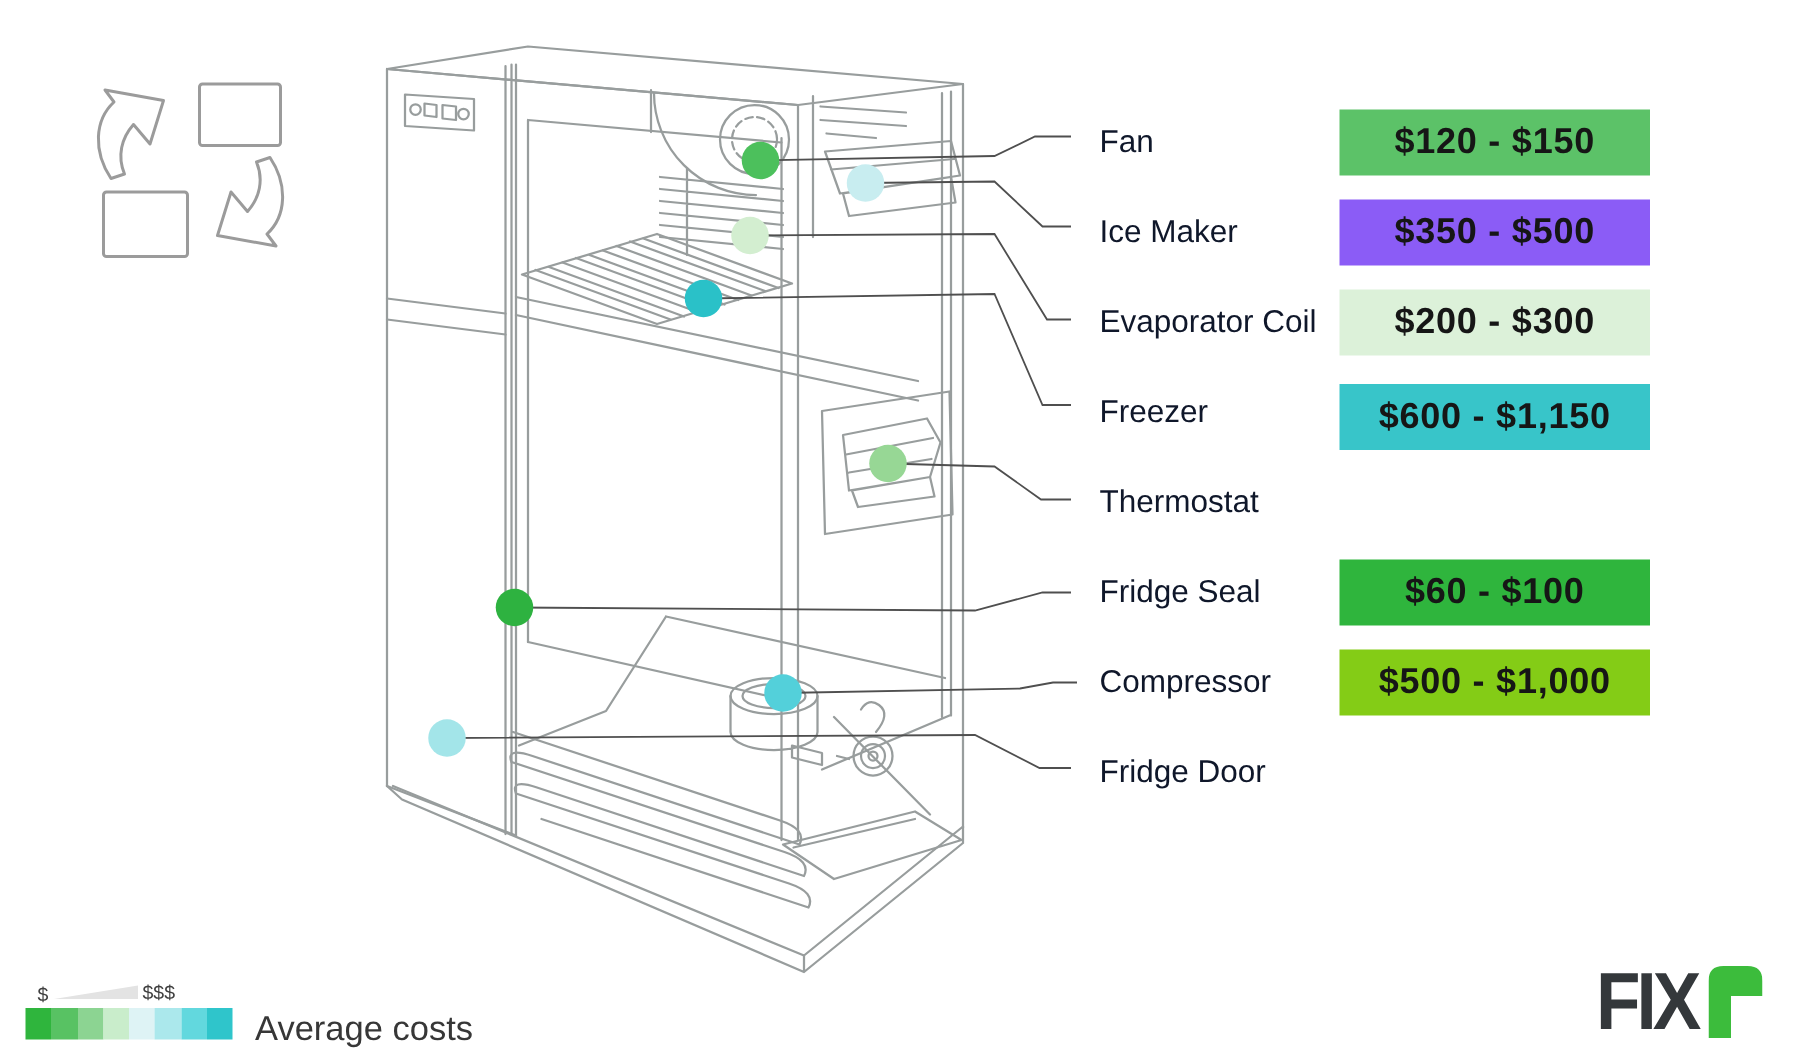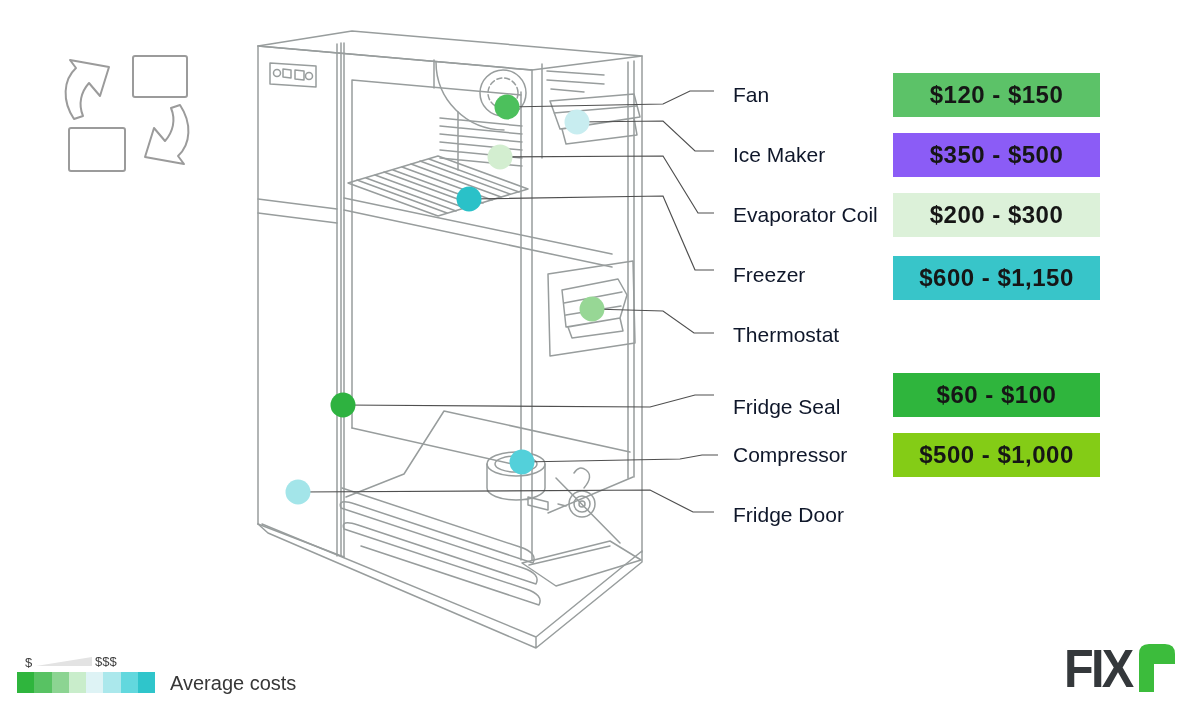--- a/index.html
+++ b/index.html
@@ -7,21 +7,21 @@
           font-family:"Liberation Sans",sans-serif;}
   svg.art{position:absolute;left:0;top:0;}
   .part-label{position:absolute;left:733px;transform:translateY(-50%);
               font-size:21px;color:#0f172a;white-space:nowrap;}
   .price-box{position:absolute;left:893px;width:207px;height:44px;transform:translateY(-50%);
              display:flex;align-items:center;justify-content:center;
              font-size:24px;font-weight:bold;color:#161616;letter-spacing:.5px;}
   .legend-dollar{position:absolute;font-size:13px;color:#3f3f3f;}
   .legend-strip{position:absolute;left:17px;top:672px;display:flex;}
   .legend-swatch{width:17.25px;height:21px;}
-  .legend-caption{position:absolute;left:170px;top:672px;font-size:20px;color:#373737;}
+  .legend-caption{position:absolute;left:170px;top:672px;font-size:23px;color:#373737;}
   .logo{position:absolute;left:1064px;top:642px;display:flex;align-items:flex-end;}
   .logo-text{font-size:54px;font-weight:900;color:#34383b;letter-spacing:-3px;line-height:48px;
              transform:scaleX(.9);transform-origin:left top;}
   .logo-mark{margin-left:0px;margin-top:2px;}
 </style>
 </head>
 <body>
 
 <div class="canvas">
 
@@ -111,21 +111,21 @@
     </g>
 
     <polygon points="36,666 92,657 92,666" fill="#e3e3e3"></polygon>
   </svg>
 
   <span class="part-label" style="top:95px">Fan</span>
   <span class="part-label" style="top:155px">Ice Maker</span>
   <span class="part-label" style="top:215px">Evaporator Coil</span>
   <span class="part-label" style="top:275px">Freezer</span>
   <span class="part-label" style="top:335px">Thermostat</span>
-  <span class="part-label" style="top:407px">Fridge Seal</span>
+  <span class="part-label" style="top:395px">Fridge Seal</span>
   <span class="part-label" style="top:455px">Compressor</span>
   <span class="part-label" style="top:515px">Fridge Door</span>
 
   <div class="price-box" style="top: 95px; background-color: rgb(92, 194, 104);">
       <span>$120 - $150</span>
     </div>
   <div class="price-box" style="top: 155px; background-color: #8b5cf6; justify-content: center;">
       <span>$350 - $500</span>
     </div>
   <div class="price-box" style="top: 215px; background-color: rgb(220, 241, 217);">

